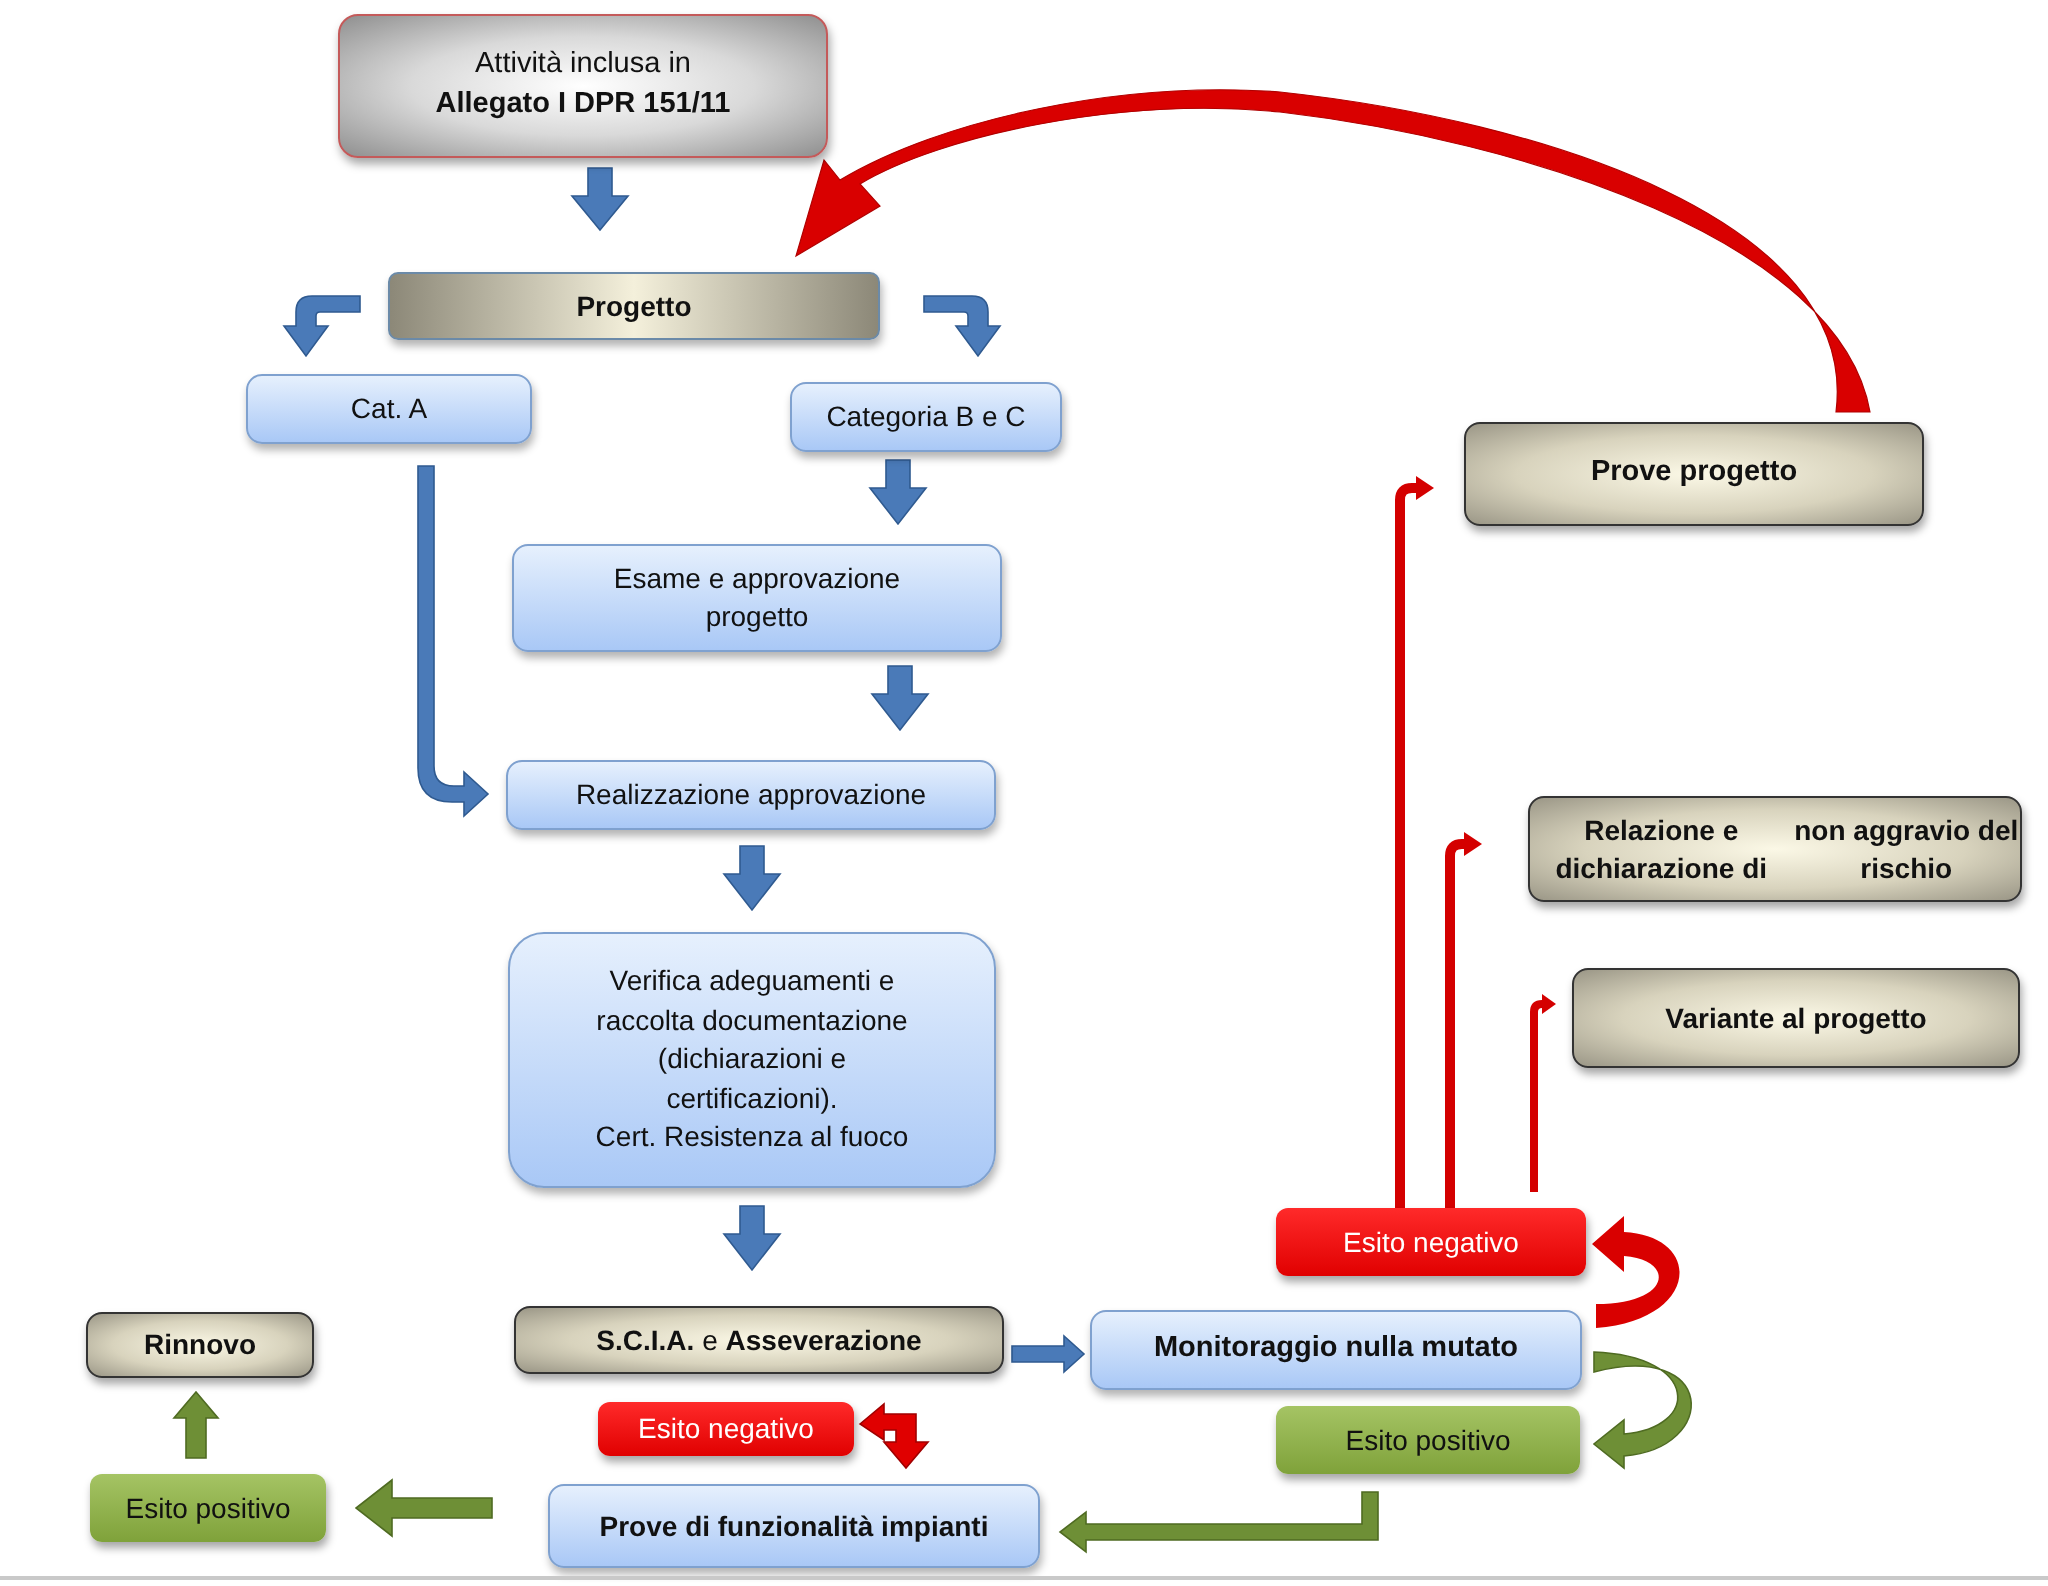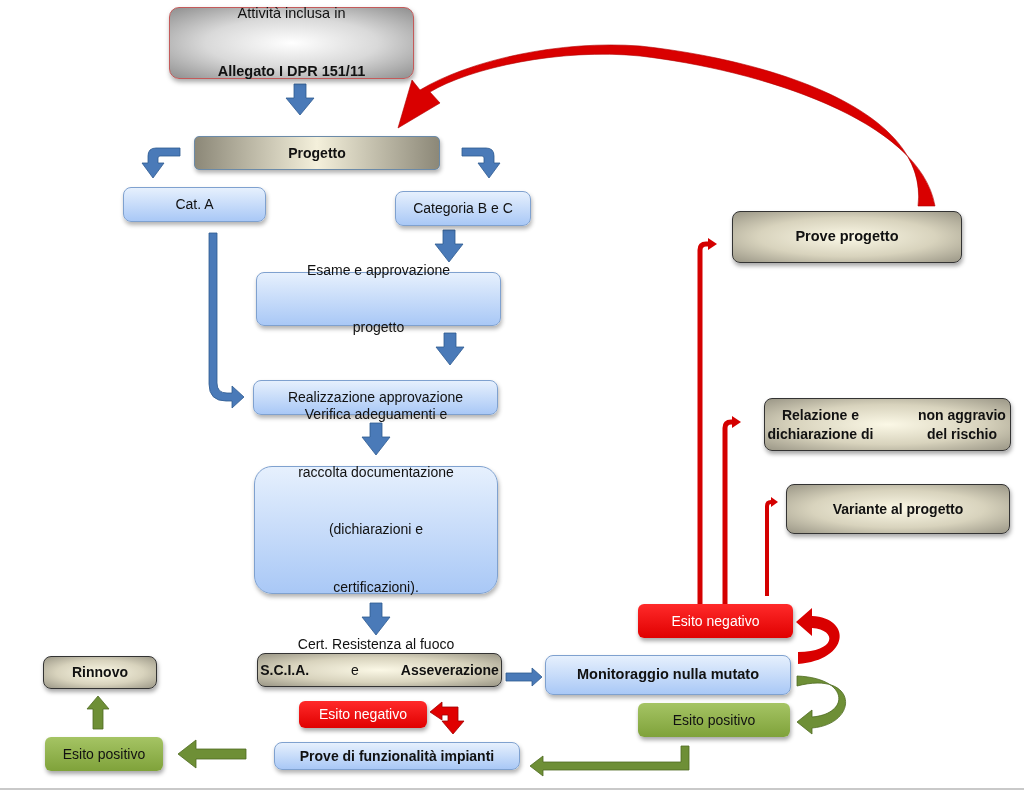--- a/index.html
+++ b/index.html
@@ -1,21 +1,21 @@
 <!DOCTYPE html>
 <html><head>
 <meta charset="utf-8">
 <style>
   html, body { margin:0; padding:0; }
   body { width:1024px; height:793px; background:#ffffff; position:relative; overflow:hidden;
          font-family:"Liberation Sans", sans-serif; }
   .bottom-line { position:absolute; left:0; right:0; top:788px; height:2px; background:#c9c9c9; }
   svg.arrows { position:absolute; left:0; top:0; width:1024px; height:793px; }
   .box { position:absolute; display:flex; align-items:center; justify-content:center; text-align:center;
-         box-sizing:border-box; color:#111; font-size:14px; line-height:1.35;gap:38px; }
+         box-sizing:border-box; color:#111; font-size:14px; line-height:1.35; }
   .blue { background:linear-gradient(#e6f0fd, #a9c8f6); border:1.5px solid #7fa1cf; border-radius:8px;
           box-shadow:1px 3px 4px rgba(0,0,0,0.3); }
   .tan { background:radial-gradient(ellipse at center, #fbf8e6 0%, #d8d3bd 55%, #9a9686 100%);
          border:1.5px solid #333; border-radius:8px; box-shadow:1px 3px 4px rgba(0,0,0,0.35); font-weight:bold; }
   .tan2 { background:linear-gradient(90deg, #8c8878 0%, #f4f0db 50%, #8c8878 100%);
           border:1px solid #6b8aa8; border-radius:5px; box-shadow:1px 3px 4px rgba(0,0,0,0.3); font-weight:bold; }
   .grey { background:radial-gradient(ellipse at center, #ffffff 0%, #d9d9d9 50%, #8f8f8f 100%);
           border:1.5px solid #c45a5a; border-radius:10px; box-shadow:1px 3px 5px rgba(0,0,0,0.35); }
   .red { background:linear-gradient(#ff2a2a, #e00000); border-radius:6px; color:#fff;
          box-shadow:1px 3px 4px rgba(0,0,0,0.35); }
@@ -159,21 +159,21 @@
 </div>
 
 <div class="box red" style="left:638px;top:604px;width:155px;height:34px;">
   <span>Esito negativo</span>
 </div>
 
 <div class="box green" style="left:638px;top:703px;width:152px;height:34px;">
   <span>Esito positivo</span>
 </div>
 
-<div class="box blue b" style="left:274px;top:742px;width:246px;height:28px;">
+<div class="box blue b" style="left:274px;top:742px;width:246px;height:42px;">
   <span>Prove di funzionalità impianti</span>
 </div>
 
 <div class="box red" style="left:299px;top:701px;width:128px;height:27px;">
   <span>Esito negativo</span>
 </div>
 
 <div class="box green" style="left:45px;top:737px;width:118px;height:34px;">
   <span>Esito positivo</span>
 </div>

